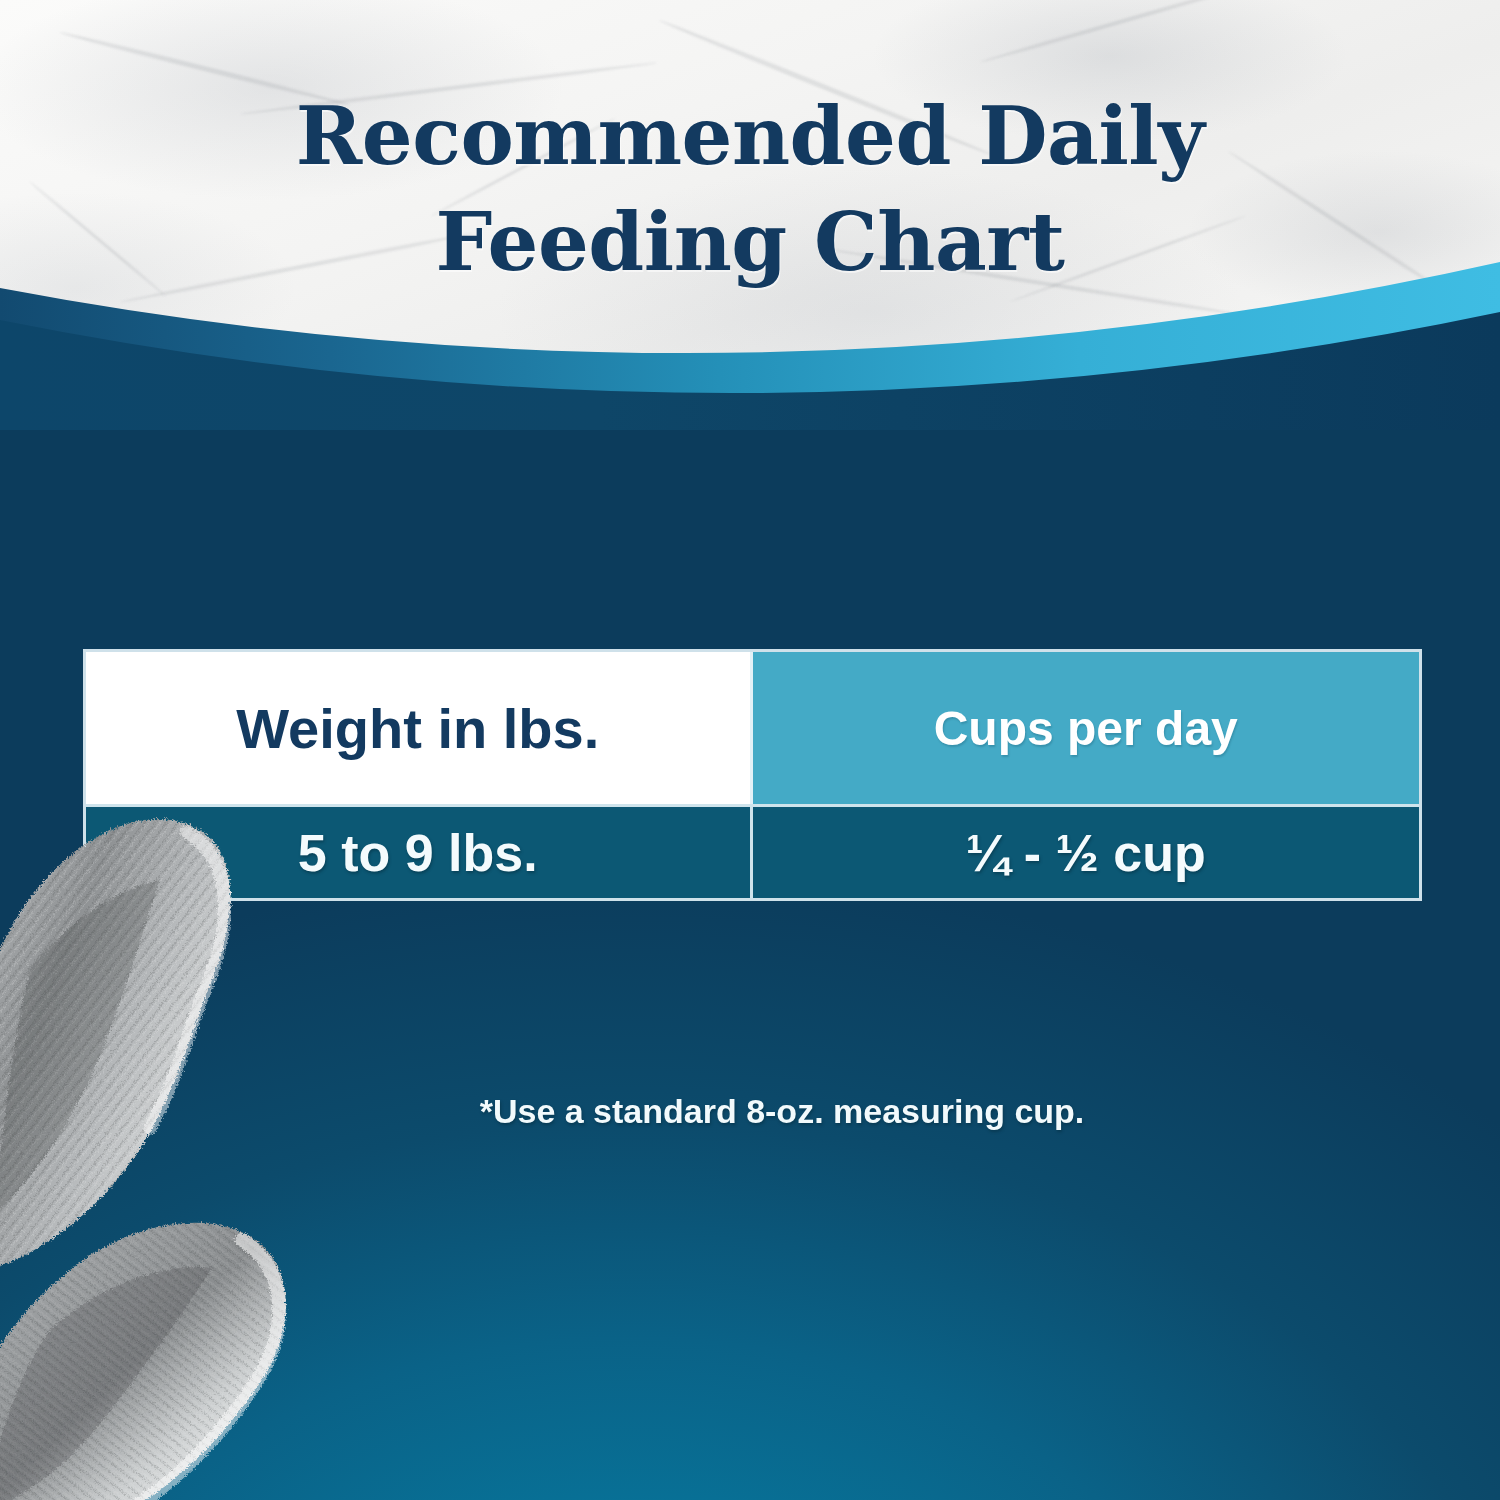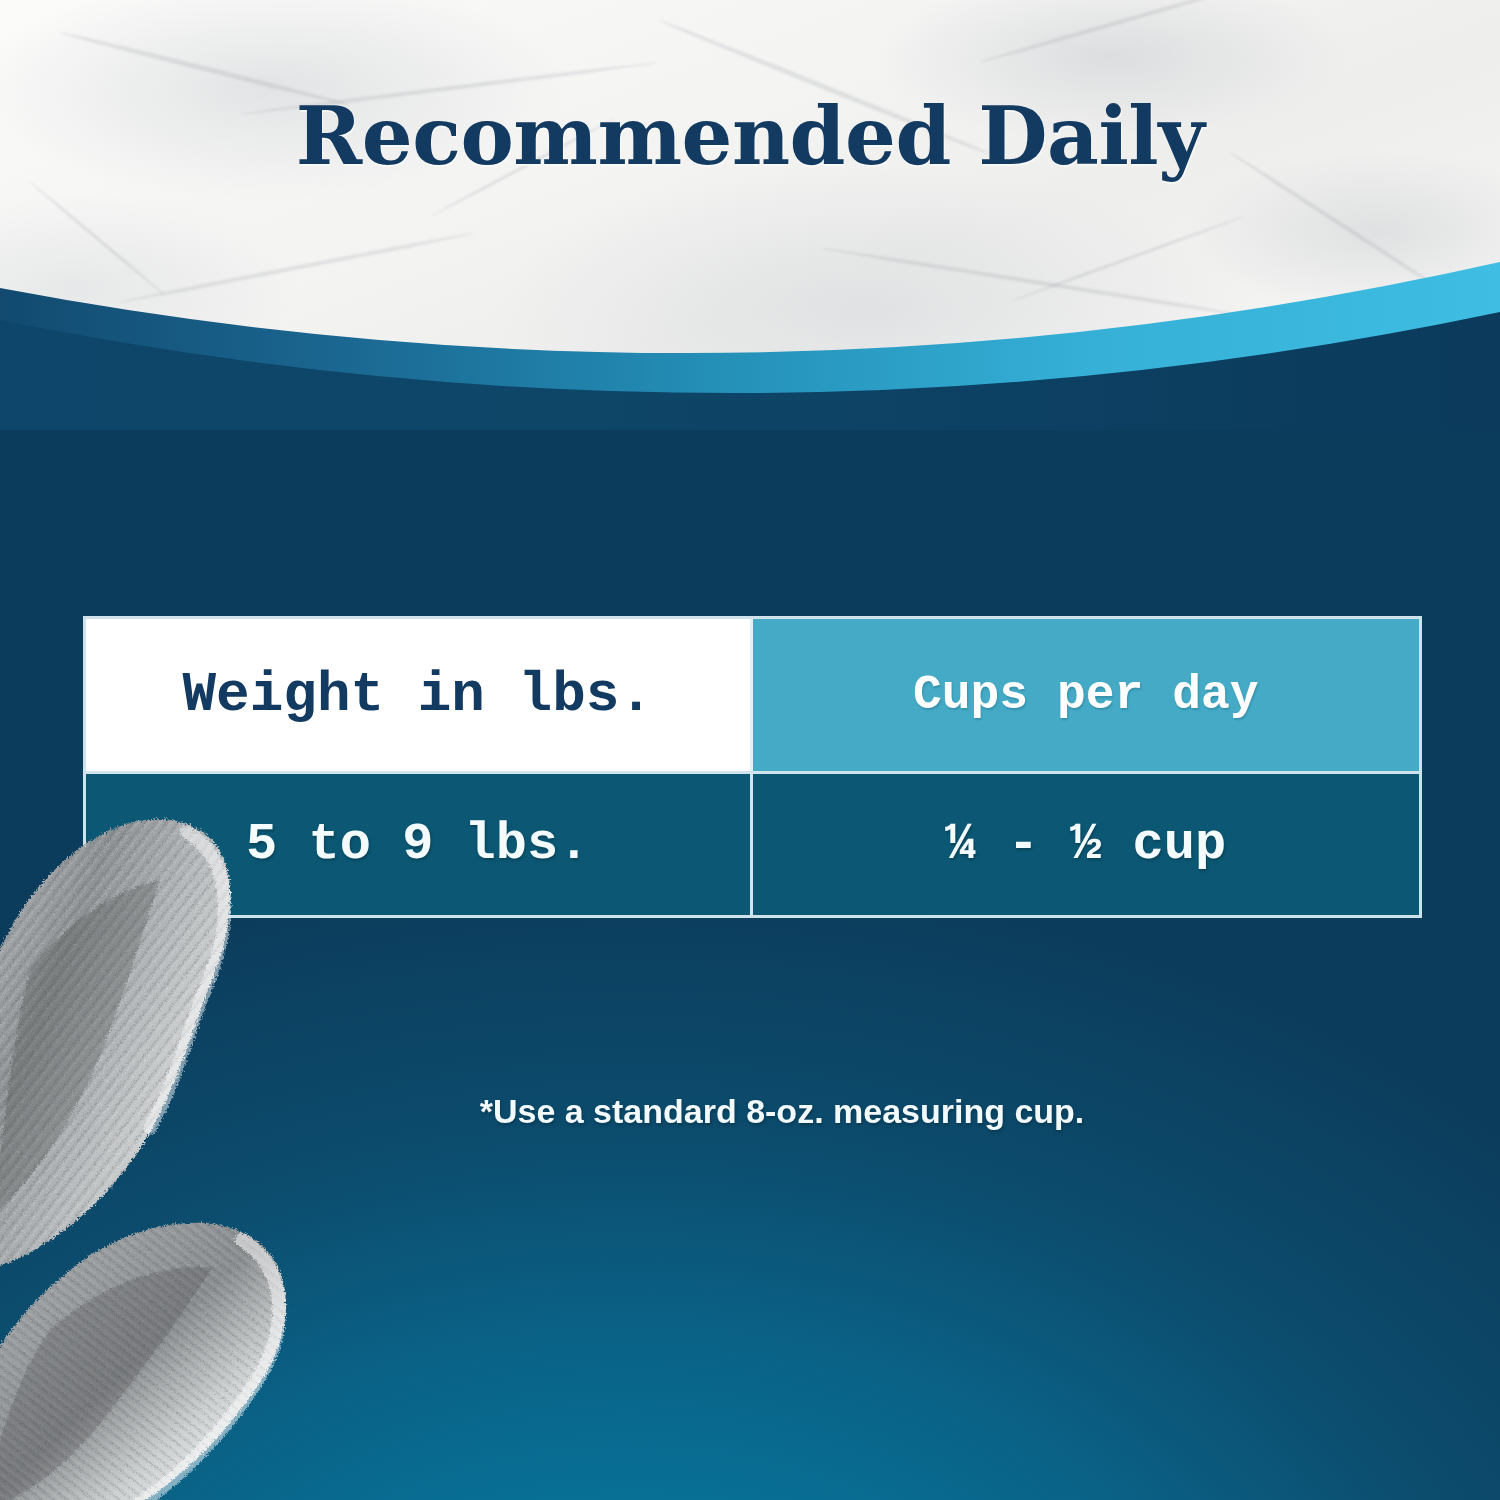--- a/index.html
+++ b/index.html
@@ -78,27 +78,26 @@
     line-height: 1.32;
     letter-spacing: -0.5px;
     text-shadow: 1px 2px 0 rgba(255,255,255,.55);
   }
   #title .ln { display: block; }
 
   
   #feeding-table {
     position: absolute;
     left: 86px;
-    top: 619px;
+    top: 652px;
     width: 1333px;
     border-collapse: separate;
     border-spacing: 0;
     outline: 3px solid rgba(225,240,246,.92);
     table-layout: fixed;
-    font-family: Liberation Mono, monospace;
   }
   #feeding-table th, #feeding-table td {
     text-align: center;
     vertical-align: middle;
     font-weight: 700;
     position: relative;
   }
   col.c-weight { width: 50%; }
   col.c-cups   { width: 50%; }
 
@@ -117,21 +116,21 @@
     font-size: 48px;
     height: 152px;
     text-shadow: 1px 2px 2px rgba(10,60,80,.22);
   }
 
   
   #feeding-table tbody td {
     background: #0c5874;
     color: #f4fbfd;
     font-size: 52px;
-    height: 144px;
+    height: 94px;
     border-top: 3px solid rgba(225,240,246,.92);
   }
   #feeding-table tbody td.cell-weight {
     border-right: 3px solid rgba(225,240,246,.92);
     text-shadow: 1px 2px 3px rgba(4,40,56,.45);
   }
   #feeding-table tbody td.cell-cups {
     text-shadow: 1px 2px 3px rgba(4,40,56,.45);
   }
 
@@ -195,20 +194,21 @@
       </linearGradient>
     </defs>
 
     <path d="M0,288 Q750,430 1500,262 L1500,430 L0,430 Z" fill="url(#bandGrad)"></path>
 
     <path d="M0,320 Q750,470 1500,312 L1500,430 L0,430 Z" fill="url(#darkGrad)"></path>
   </svg>
 
   <div id="title">
     <span class="ln">Recommended Daily</span>
+    <span class="ln">Feeding Chart</span>
   </div>
 
   <table id="feeding-table">
     <colgroup>
       <col class="c-weight">
       <col class="c-cups">
     </colgroup>
     <thead>
       <tr>
         <th class="th-weight">Weight in lbs.</th>

